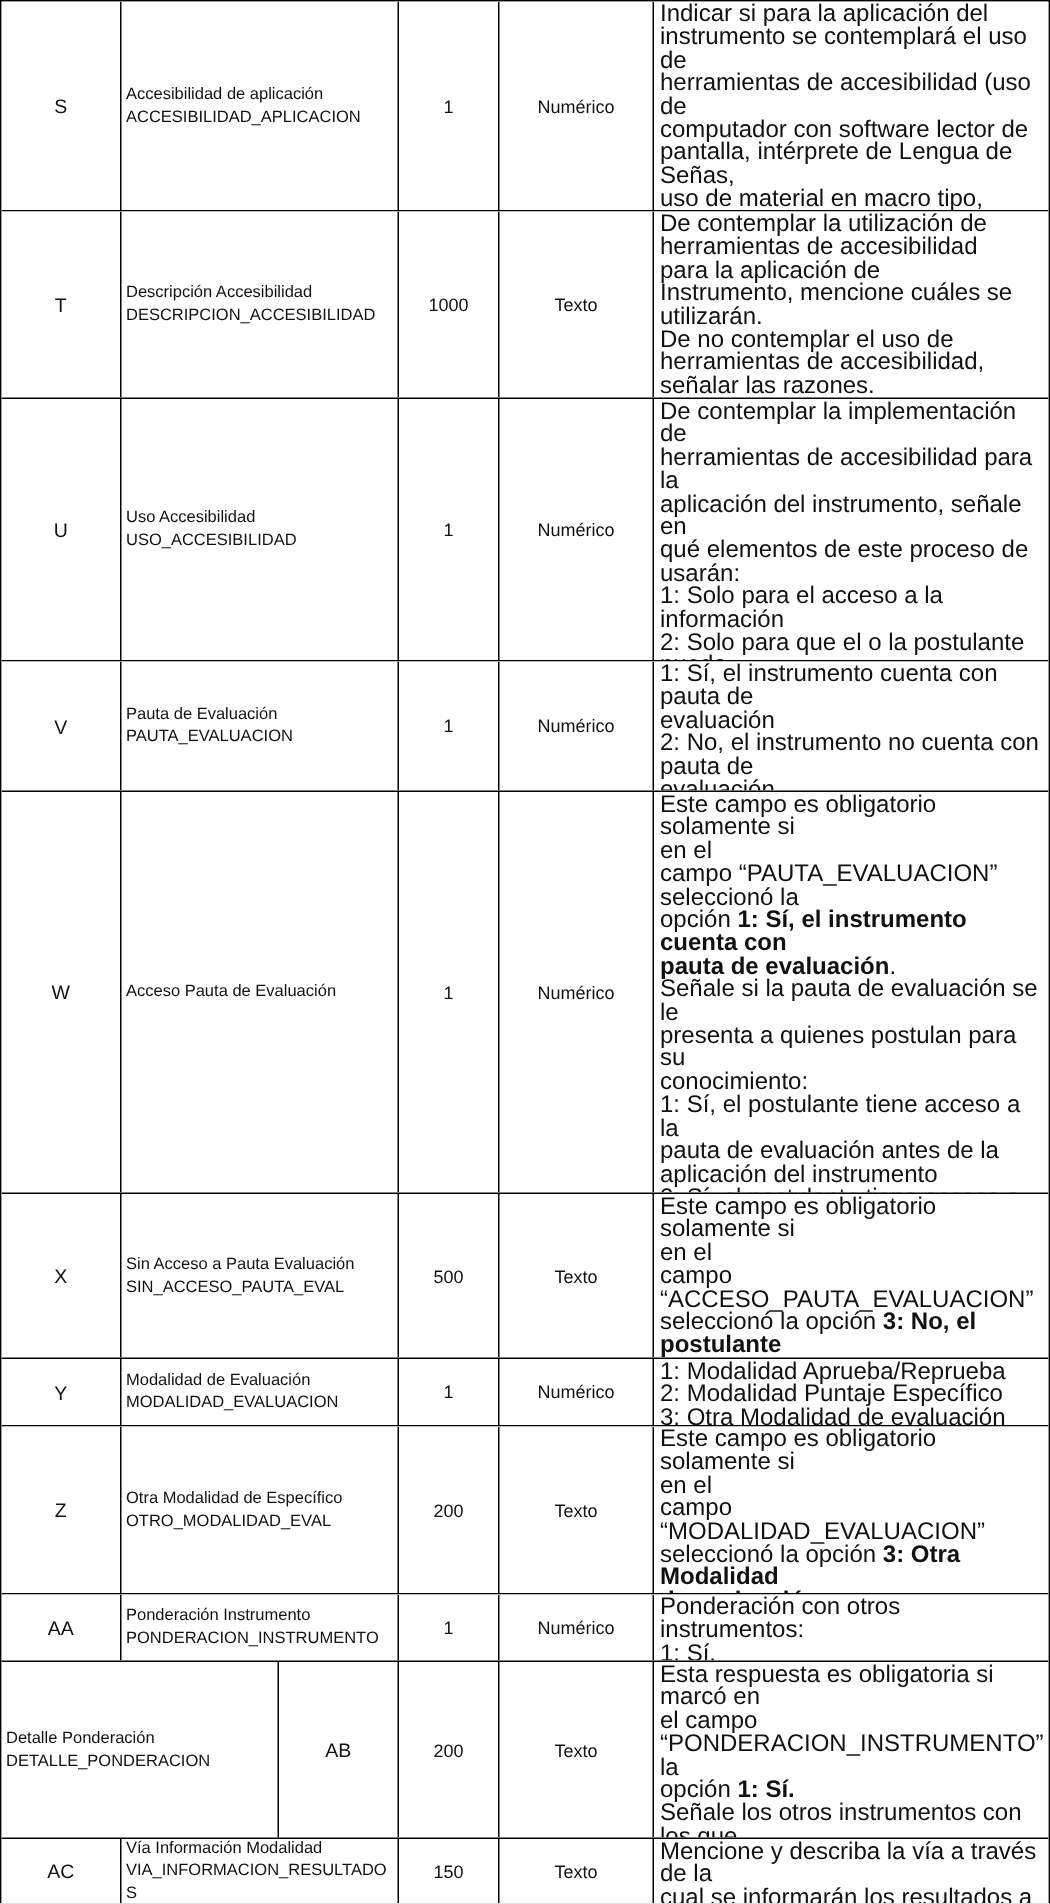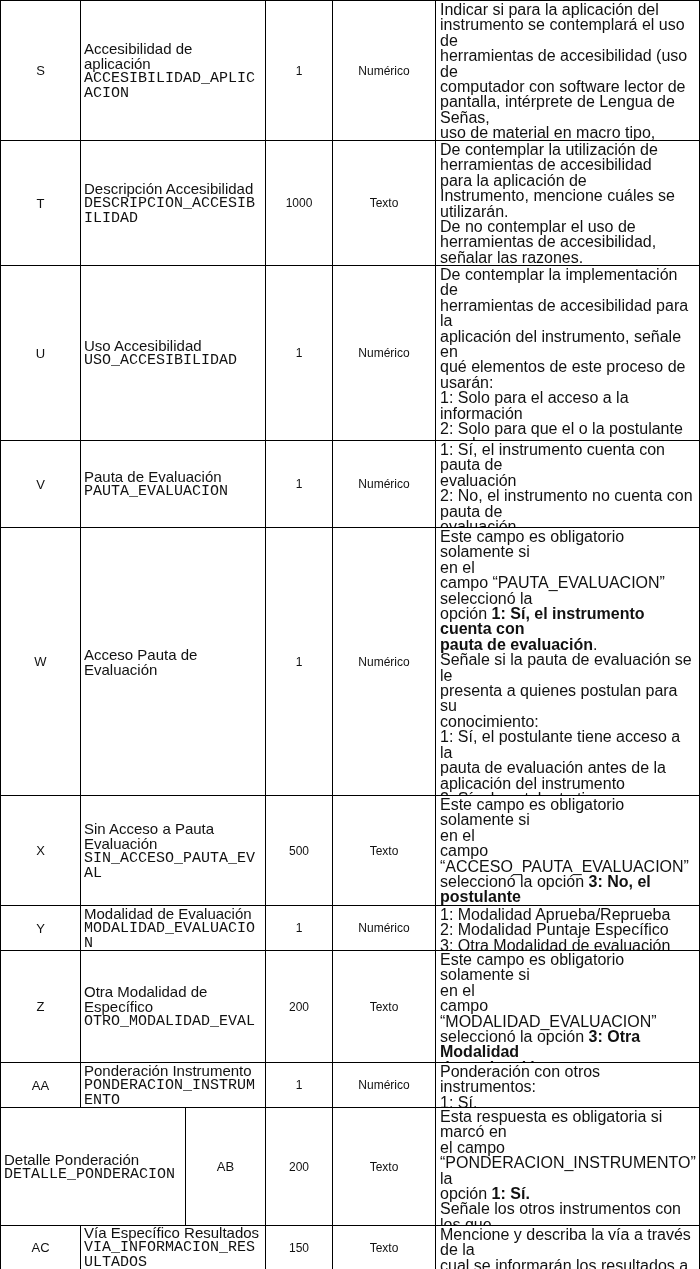--- a/index.html
+++ b/index.html
@@ -22,24 +22,24 @@
   .row:nth-child(9){height:45px}
   .row:nth-child(10){height:118px}
   .row:nth-child(11){height:44px}
   .cell { overflow:hidden; }
   .c-id {
     width:80px; flex:none; display:flex; align-items:center; justify-content:center;
     font-size:13px; border-right:1.5px solid #000;
   }
   .c-name {
     width:185px; flex:none; display:flex; flex-direction:column; justify-content:center;
-    padding:2px 3px; font-size:15px; line-height:15px; border-right:1.5px solid #000;
+    padding:2px 3px; font-size:11px; line-height:15px; border-right:1.5px solid #000;
     white-space:pre-line;
   }
-  .c-name .code { word-break:break-all;font-family:Liberation Mono, monospace; }
+  .c-name .code { word-break:break-all; }
   .c-len {
     width:67px; flex:none; display:flex; align-items:center; justify-content:center;
     font-size:12px; border-right:1.5px solid #000;
   }
   .c-type {
     width:103px; flex:none; display:flex; align-items:center; justify-content:center;
     font-size:12px; border-right:1.5px solid #000;
   }
   .c-desc {
     flex:1; font-size:16px; line-height:15.4px; padding:1px 3px 2px 4px;
@@ -224,21 +224,21 @@
 “PONDERACION_INSTRUMENTO” la
 opción </span><span class="b">1: Sí.</span><span>
 Señale los otros instrumentos con los que
 se ponderaría el que se está
 presentando y con qué porcentaje.</span></div>
   </div>
 
   <div class="row">
     <div class="cell c-id">AC</div>
     <div class="cell c-name">
-      <span class="label">Vía Específico Resultados</span>
+      <span class="label">Vía Información Modalidad</span>
       <span class="code">VIA_INFORMACION_RESULTADOS</span>
     </div>
     <div class="cell c-len">150</div>
     <div class="cell c-type">Texto</div>
     <div class="cell c-desc"><span>Mencione y describa la vía a través de la
 cual se informarán los resultados a
 quienes rindieron el instrumento.</span></div>
   </div>
 </div>
 </div>

